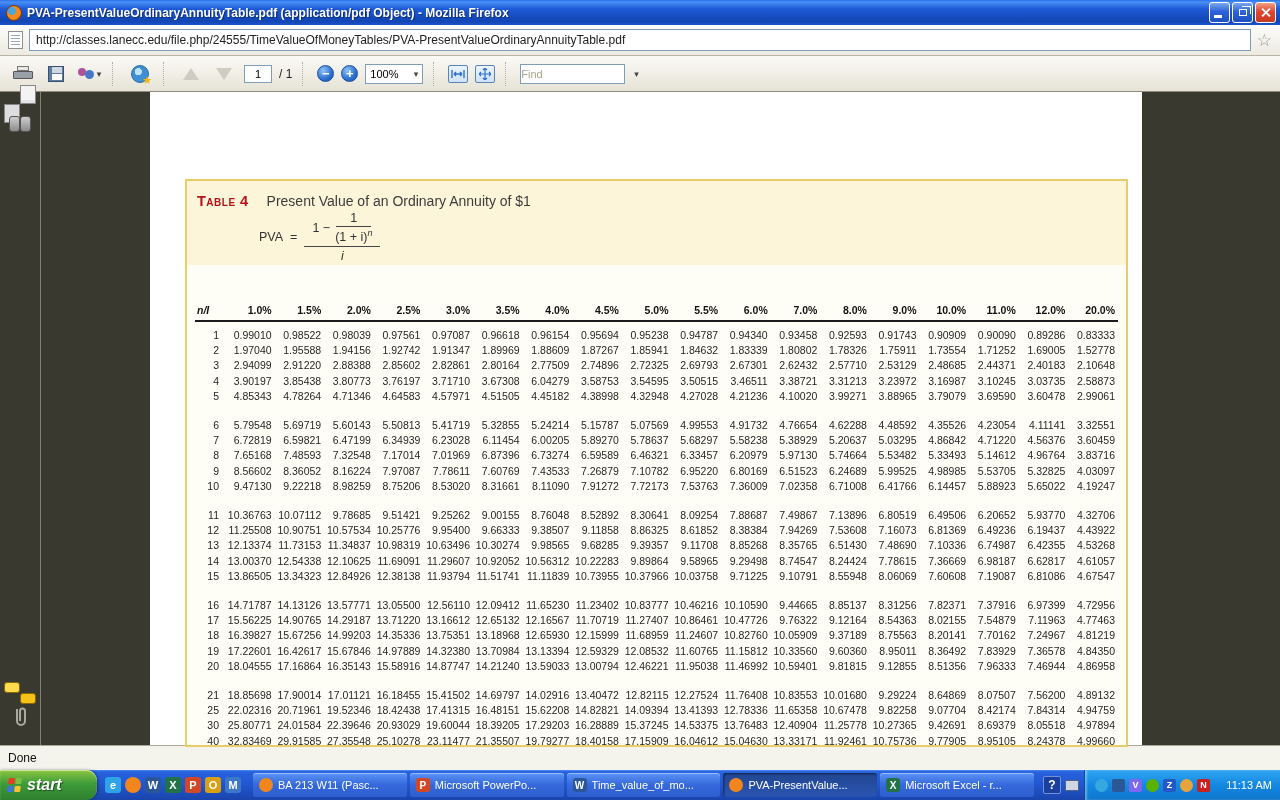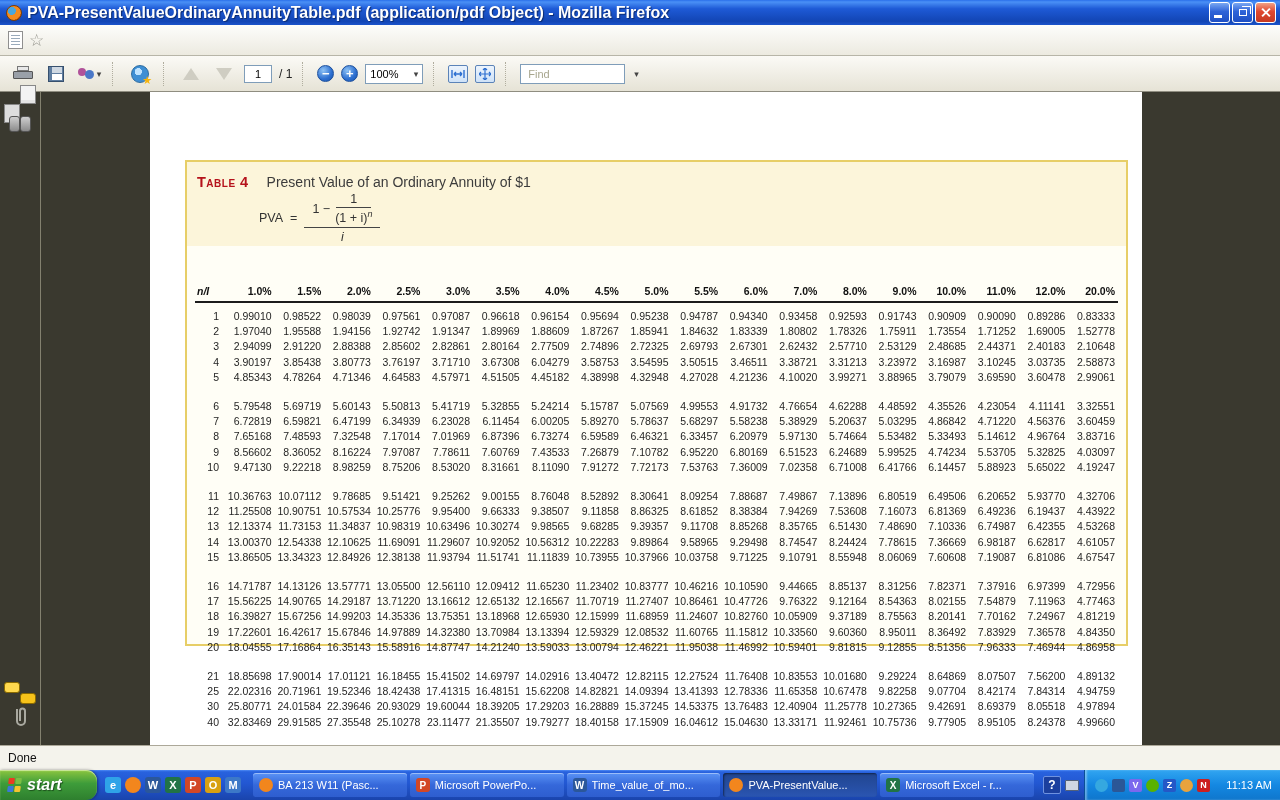--- a/index.html
+++ b/index.html
@@ -6,21 +6,21 @@
   html,body { width:1280px; height:800px; overflow:hidden;
     font-family:"Liberation Sans", sans-serif; }
 
   
   .titlebar { height:25px; display:flex; align-items:center; padding:0 4px;
     background:linear-gradient(180deg,#2A6FEA 0%,#4A90F6 8%,#1E5AD6 35%,#1245B4 85%,#1C54CC 100%);
     color:#fff; }
   .ff-icon { width:16px; height:16px; border-radius:50%; margin:0 5px 0 2px;
     background:radial-gradient(circle at 35% 35%, #4aa7e0 0 30%, #f58b1f 31% 70%, #d9650e 71%);
     border:1px solid #7a3c05; flex:0 0 auto; }
-  .title-text { font-size:16px; font-weight:bold; text-shadow:1px 1px 1px #0b2a6e;
+  .title-text { font-size:12px; font-weight:bold; text-shadow:1px 1px 1px #0b2a6e;
     white-space:nowrap; overflow:hidden; flex:1; }
   .winbtns { display:flex; gap:2px; }
   .winbtn { width:21px; height:21px; border-radius:3px; border:1px solid #fff;
     display:flex; align-items:center; justify-content:center;
     background:linear-gradient(180deg,#79A7F2,#2E63D8 45%,#1E4FC4); position:relative; }
   .winbtn.close { background:linear-gradient(180deg,#F1A186,#E0482F 45%,#C63A22); }
   .glyph-min { width:8px; height:3px; background:#fff; position:absolute; left:4px; bottom:4px; }
   .glyph-restore { width:8px; height:7px; border:1.5px solid #fff; position:relative; }
   .glyph-restore:before { content:""; position:absolute; left:2px; top:-4px; width:8px; height:7px;
     border:1.5px solid #fff; border-bottom:none; border-left:none; }
@@ -67,21 +67,21 @@
   .pg-count { font-size:12px; color:#222; }
   .zbtn { width:17px; height:17px; border-radius:50%; color:#fff; font-weight:bold; font-size:13px;
     display:flex; align-items:center; justify-content:center; line-height:1;
     background:radial-gradient(circle at 35% 30%, #8fc3f5, #2d6fd0 60%, #1b56ad); border:1px solid #1c4f9c; }
   .zoom-box { width:58px; height:20px; border:1px solid #7F9DB9; background:#fff;
     display:flex; align-items:center; justify-content:space-between; padding:0 4px; font-size:11px; }
   .fit-icon { width:20px; height:18px; border:1px solid #5b83b8; border-radius:2px;
     background:linear-gradient(180deg,#ecf4fd,#cfe2f8); display:flex; align-items:center; justify-content:center; }
   .fit-icon svg { display:block; }
   .find-input { width:105px; height:20px; border:1px solid #7F9DB9; background:#fff;
-    font-family:"Liberation Sans", sans-serif; font-size:11px; padding:0 7px; color:#333; }
+    font-family:"Liberation Sans", sans-serif; font-size:11px; padding:0 0; color:#333; }
   .find-input::placeholder { color:#a8a68e; }
 
   
   .viewer { position:relative; height:653px; background:#3A392F; }
   .vsidebar { position:absolute; left:0; top:0; width:41px; height:100%;
     border-right:1px solid #83816f; display:flex; flex-direction:column; align-items:center; }
   .sb-icon { margin-top:12px; }
   .sb-spacer { flex:1; }
   .icon-pages { width:20px; height:22px; position:relative; }
   .icon-pages:before { content:""; position:absolute; right:0; top:0; width:14px; height:17px; background:#ddd; border:1px solid #888; }
@@ -90,21 +90,21 @@
   .icon-binoc { width:22px; height:15px; position:relative; }
   .icon-binoc:before,.icon-binoc:after { content:""; position:absolute; top:0; width:9px; height:14px;
     background:linear-gradient(180deg,#cfcfcf,#8b8b8b); border:1px solid #555; border-radius:3px; }
   .icon-binoc:before { left:0; } .icon-binoc:after { right:0; }
   .icon-comments { width:22px; height:16px; position:relative; }
   .icon-comments:before { content:""; position:absolute; left:0; top:0; width:14px; height:9px; border-radius:3px; background:#f6c21a; border:1px solid #8a6a00; }
   .icon-comments:after { content:""; position:absolute; right:0; bottom:0; width:14px; height:9px; border-radius:3px; background:#ffd94e; border:1px solid #8a6a00; }
   .pdf-page { position:absolute; left:150px; top:0; width:992px; height:100%; background:#fff; }
 
   
-  .card { position:absolute; left:35px; top:68px; width:943px; height:486px;
+  .card { position:absolute; left:35px; top:87px; width:943px; height:568px;
     border:2px solid #E7CE67; background:#FFFEF6; }
   .card-band { height:84px; background:#FCF5DA; padding:12px 0 0 10px; }
   .band-title { font-size:14px; color:#3c3c3c; }
   .tbl-label { font-weight:bold; color:#B5121B; font-variant:small-caps; letter-spacing:0.5px;
     font-size:14.5px; margin-right:14px; }
   .formula { margin:2px 0 0 62px; display:flex; align-items:center; gap:7px;
     font-size:12.5px; color:#333; }
   .frac { display:inline-flex; flex-direction:column; align-items:center; }
   .f-num { display:flex; align-items:center; gap:5px; border-bottom:1px solid #444; padding:0 8px 2px; }
   .f-den { padding-top:2px; font-style:italic; }
@@ -175,20 +175,21 @@
         <span class="glyph-restore"></span>
       </div>
     <div class="winbtn close">
         <span class="glyph-x"></span>
       </div>
   </div>
 </div>
 
 <div class="urlbar">
   <div class="page-icon"></div>
+  <input class="url-input" value="http://classes.lanecc.edu/file.php/24555/TimeValueOfMoneyTables/PVA-PresentValueOrdinaryAnnuityTable.pdf" style="">
   <span class="star">☆</span>
 </div>
 
 <div class="pdftoolbar">
   <div class="tbtn">
     <span class="icon-printer">
         <span class="top"></span>
         <span class="bodyp"></span>
       </span>
   </div>
@@ -474,21 +475,21 @@
                 <div class="td">7.78611</div>
                 <div class="td">7.60769</div>
                 <div class="td">7.43533</div>
                 <div class="td">7.26879</div>
                 <div class="td">7.10782</div>
                 <div class="td">6.95220</div>
                 <div class="td">6.80169</div>
                 <div class="td">6.51523</div>
                 <div class="td">6.24689</div>
                 <div class="td">5.99525</div>
-                <div class="td">4.74234</div>
+                <div class="td">4.98985</div>
                 <div class="td">5.53705</div>
                 <div class="td">5.32825</div>
                 <div class="td">4.03097</div>
               </div>
               <div class="trow">
                 <div class="td n">10</div>
                 <div class="td">9.47130</div>
                 <div class="td">9.22218</div>
                 <div class="td">8.98259</div>
                 <div class="td">8.75206</div>

